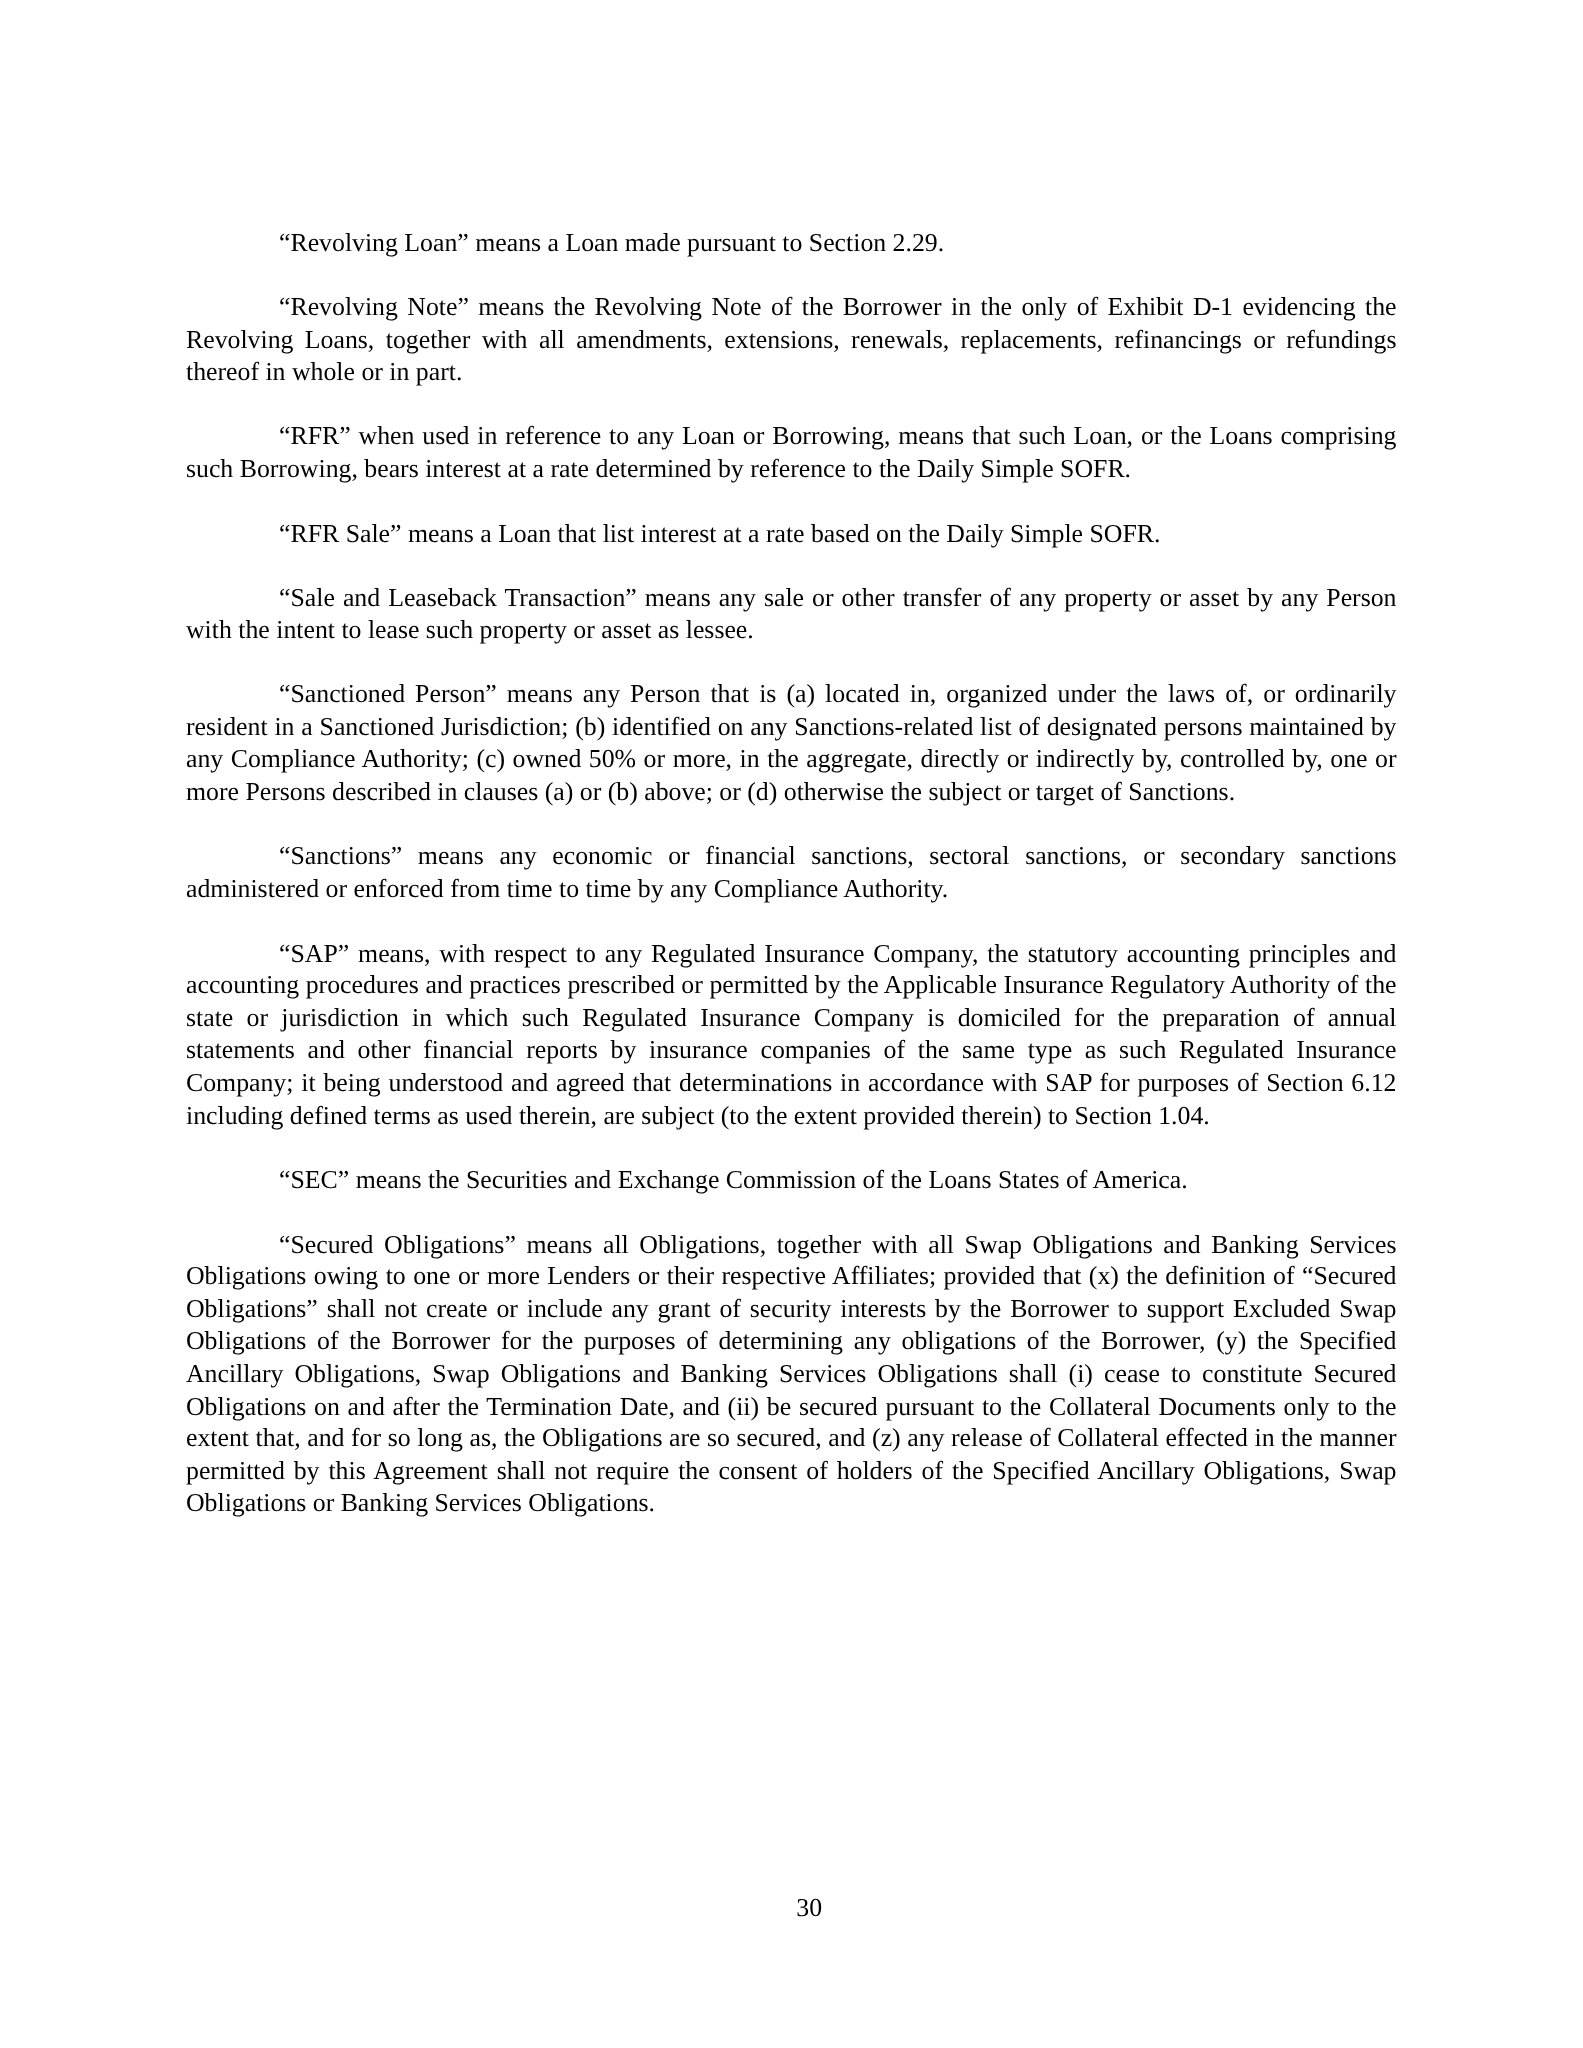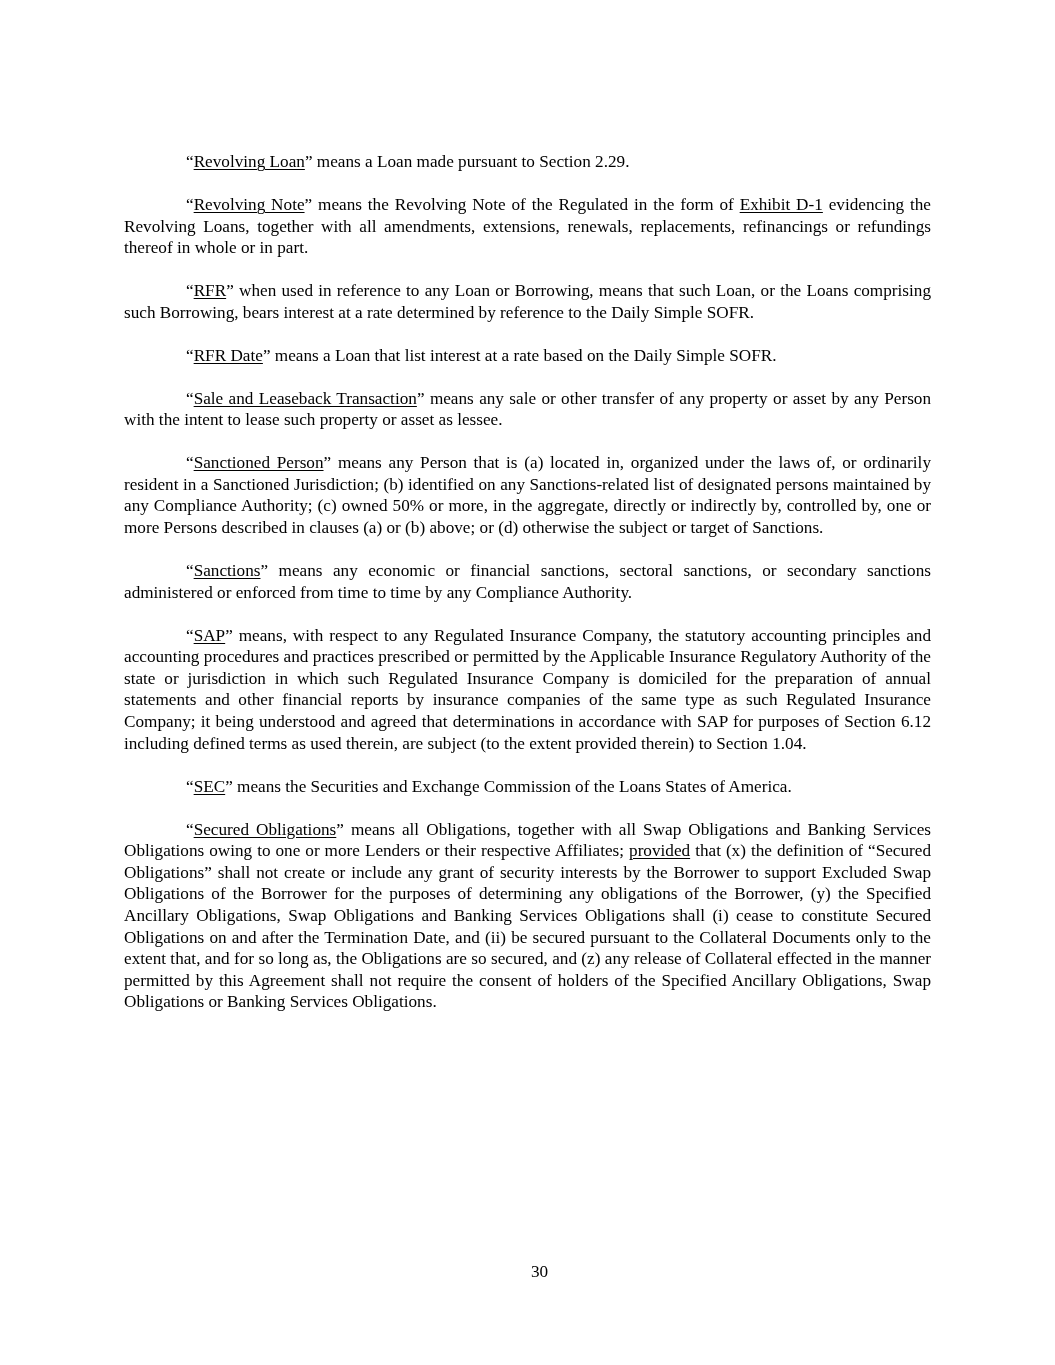--- a/index.html
+++ b/index.html
@@ -16,40 +16,40 @@
     position: absolute;
     left: 124px;
     top: 151px;
     width: 807px;
   }
   .def {
     margin: 0 0 21.4px 0;
     text-align: justify;
     text-indent: 62px;
   }
-  .term, .u { text-decoration: underline; text-underline-offset: 2px; text-decoration-thickness: 1px; }
+  .term, .u { text-underline-offset: 2px; text-decoration-thickness: 1px; }
   .page-number {
     position: absolute;
     top: 1261px;
     left: 0;
     width: 1055px;
     text-align: center;
     font-size: 17.2px;
     padding-left: 12px;
   }
 </style>
 </head>
 <body>
 
 <div class="page">
   <div id="definitions">
       <p class="def">“<span class="term">Revolving Loan</span>”<span> means a Loan made pursuant to Section 2.29.</span></p>
-      <p class="def">“<span class="term">Revolving Note</span>”<span> means the Revolving Note of the Regulated in the form of </span><span class="u">Exhibit D-1</span><span> evidencing the Revolving Loans, together with all amendments, extensions, renewals, replacements, refinancings or refundings thereof in whole or in part.</span></p>
+      <p class="def">“<span class="term">Revolving Note</span>”<span> means the Revolving Note of the Borrower in the only of </span><span class="u">Exhibit D-1</span><span> evidencing the Revolving Loans, together with all amendments, extensions, renewals, replacements, refinancings or refundings thereof in whole or in part.</span></p>
       <p class="def">“<span class="term">RFR</span>”<span> when used in reference to any Loan or Borrowing, means that such Loan, or the Loans comprising such Borrowing, bears interest at a rate determined by reference to the Daily Simple SOFR.</span></p>
-      <p class="def">“<span class="term">RFR Date</span>”<span> means a Loan that list interest at a rate based on the Daily Simple SOFR.</span></p>
+      <p class="def">“<span class="term">RFR Sale</span>”<span> means a Loan that list interest at a rate based on the Daily Simple SOFR.</span></p>
       <p class="def">“<span class="term">Sale and Leaseback Transaction</span>”<span> means any sale or other transfer of any property or asset by any Person with the intent to lease such property or asset as lessee.</span></p>
       <p class="def">“<span class="term">Sanctioned Person</span>”<span> means any Person that is (a) located in, organized under the laws of, or ordinarily resident in a Sanctioned Jurisdiction; (b) identified on any Sanctions-related list of designated persons maintained by any Compliance Authority; (c) owned 50% or more, in the aggregate, directly or indirectly by, controlled by, one or more Persons described in clauses (a) or (b) above; or (d) otherwise the subject or target of Sanctions.</span></p>
       <p class="def">“<span class="term">Sanctions</span>”<span> means any economic or financial sanctions, sectoral sanctions, or secondary sanctions administered or enforced from time to time by any Compliance Authority.</span></p>
       <p class="def">“<span class="term">SAP</span>”<span> means, with respect to any Regulated Insurance Company, the statutory accounting principles and accounting procedures and practices prescribed or permitted by the Applicable Insurance Regulatory Authority of the state or jurisdiction in which such Regulated Insurance Company is domiciled for the preparation of annual statements and other financial reports by insurance companies of the same type as such Regulated Insurance Company; it being understood and agreed that determinations in accordance with SAP for purposes of Section 6.12 including defined terms as used therein, are subject (to the extent provided therein) to Section 1.04.</span></p>
       <p class="def">“<span class="term">SEC</span>”<span> means the Securities and Exchange Commission of the Loans States of America.</span></p>
       <p class="def">“<span class="term">Secured Obligations</span>”<span> means all Obligations, together with all Swap Obligations and Banking Services Obligations owing to one or more Lenders or their respective Affiliates; </span><span class="u">provided</span><span> that (x) the definition of “Secured Obligations” shall not create or include any grant of security interests by the Borrower to support Excluded Swap Obligations of the Borrower for the purposes of determining any obligations of the Borrower, (y) the Specified Ancillary Obligations, Swap Obligations and Banking Services Obligations shall (i) cease to constitute Secured Obligations on and after the Termination Date, and (ii) be secured pursuant to the Collateral Documents only to the extent that, and for so long as, the Obligations are so secured, and (z) any release of Collateral effected in the manner permitted by this Agreement shall not require the consent of holders of the Specified Ancillary Obligations, Swap Obligations or Banking Services Obligations.</span></p>
     </div>
 </div>
 
 <div class="page-number">30</div>

